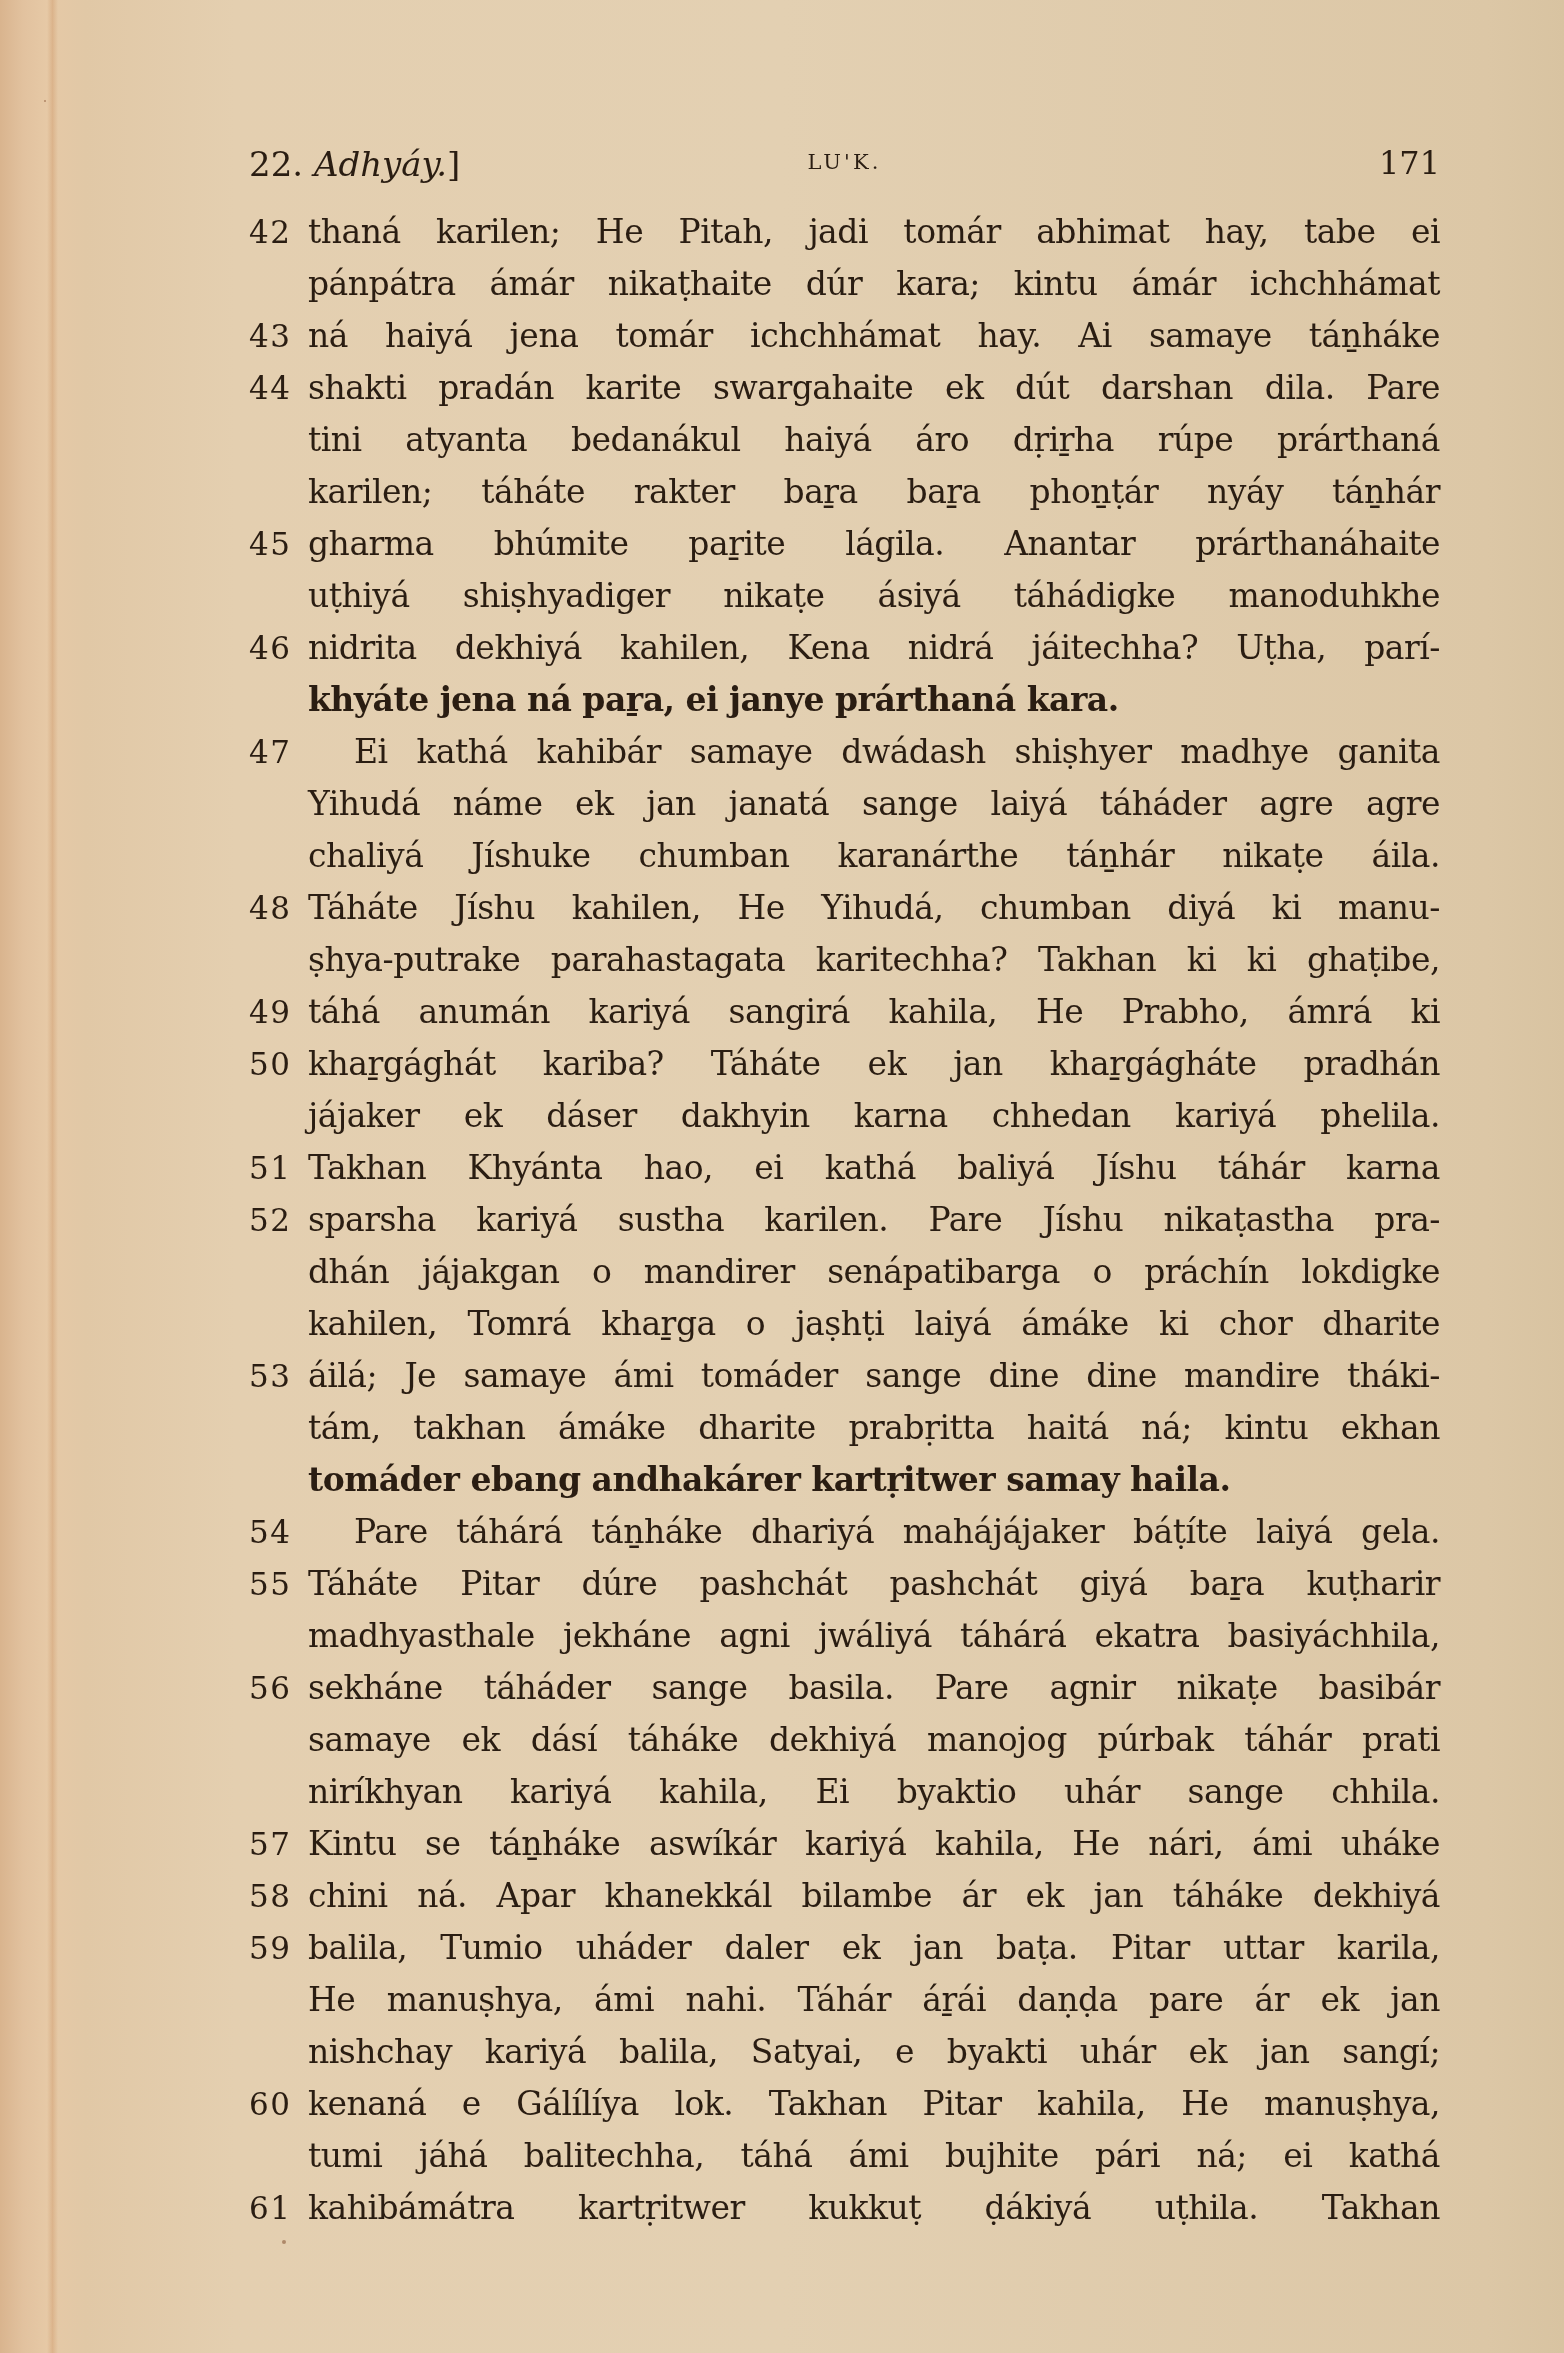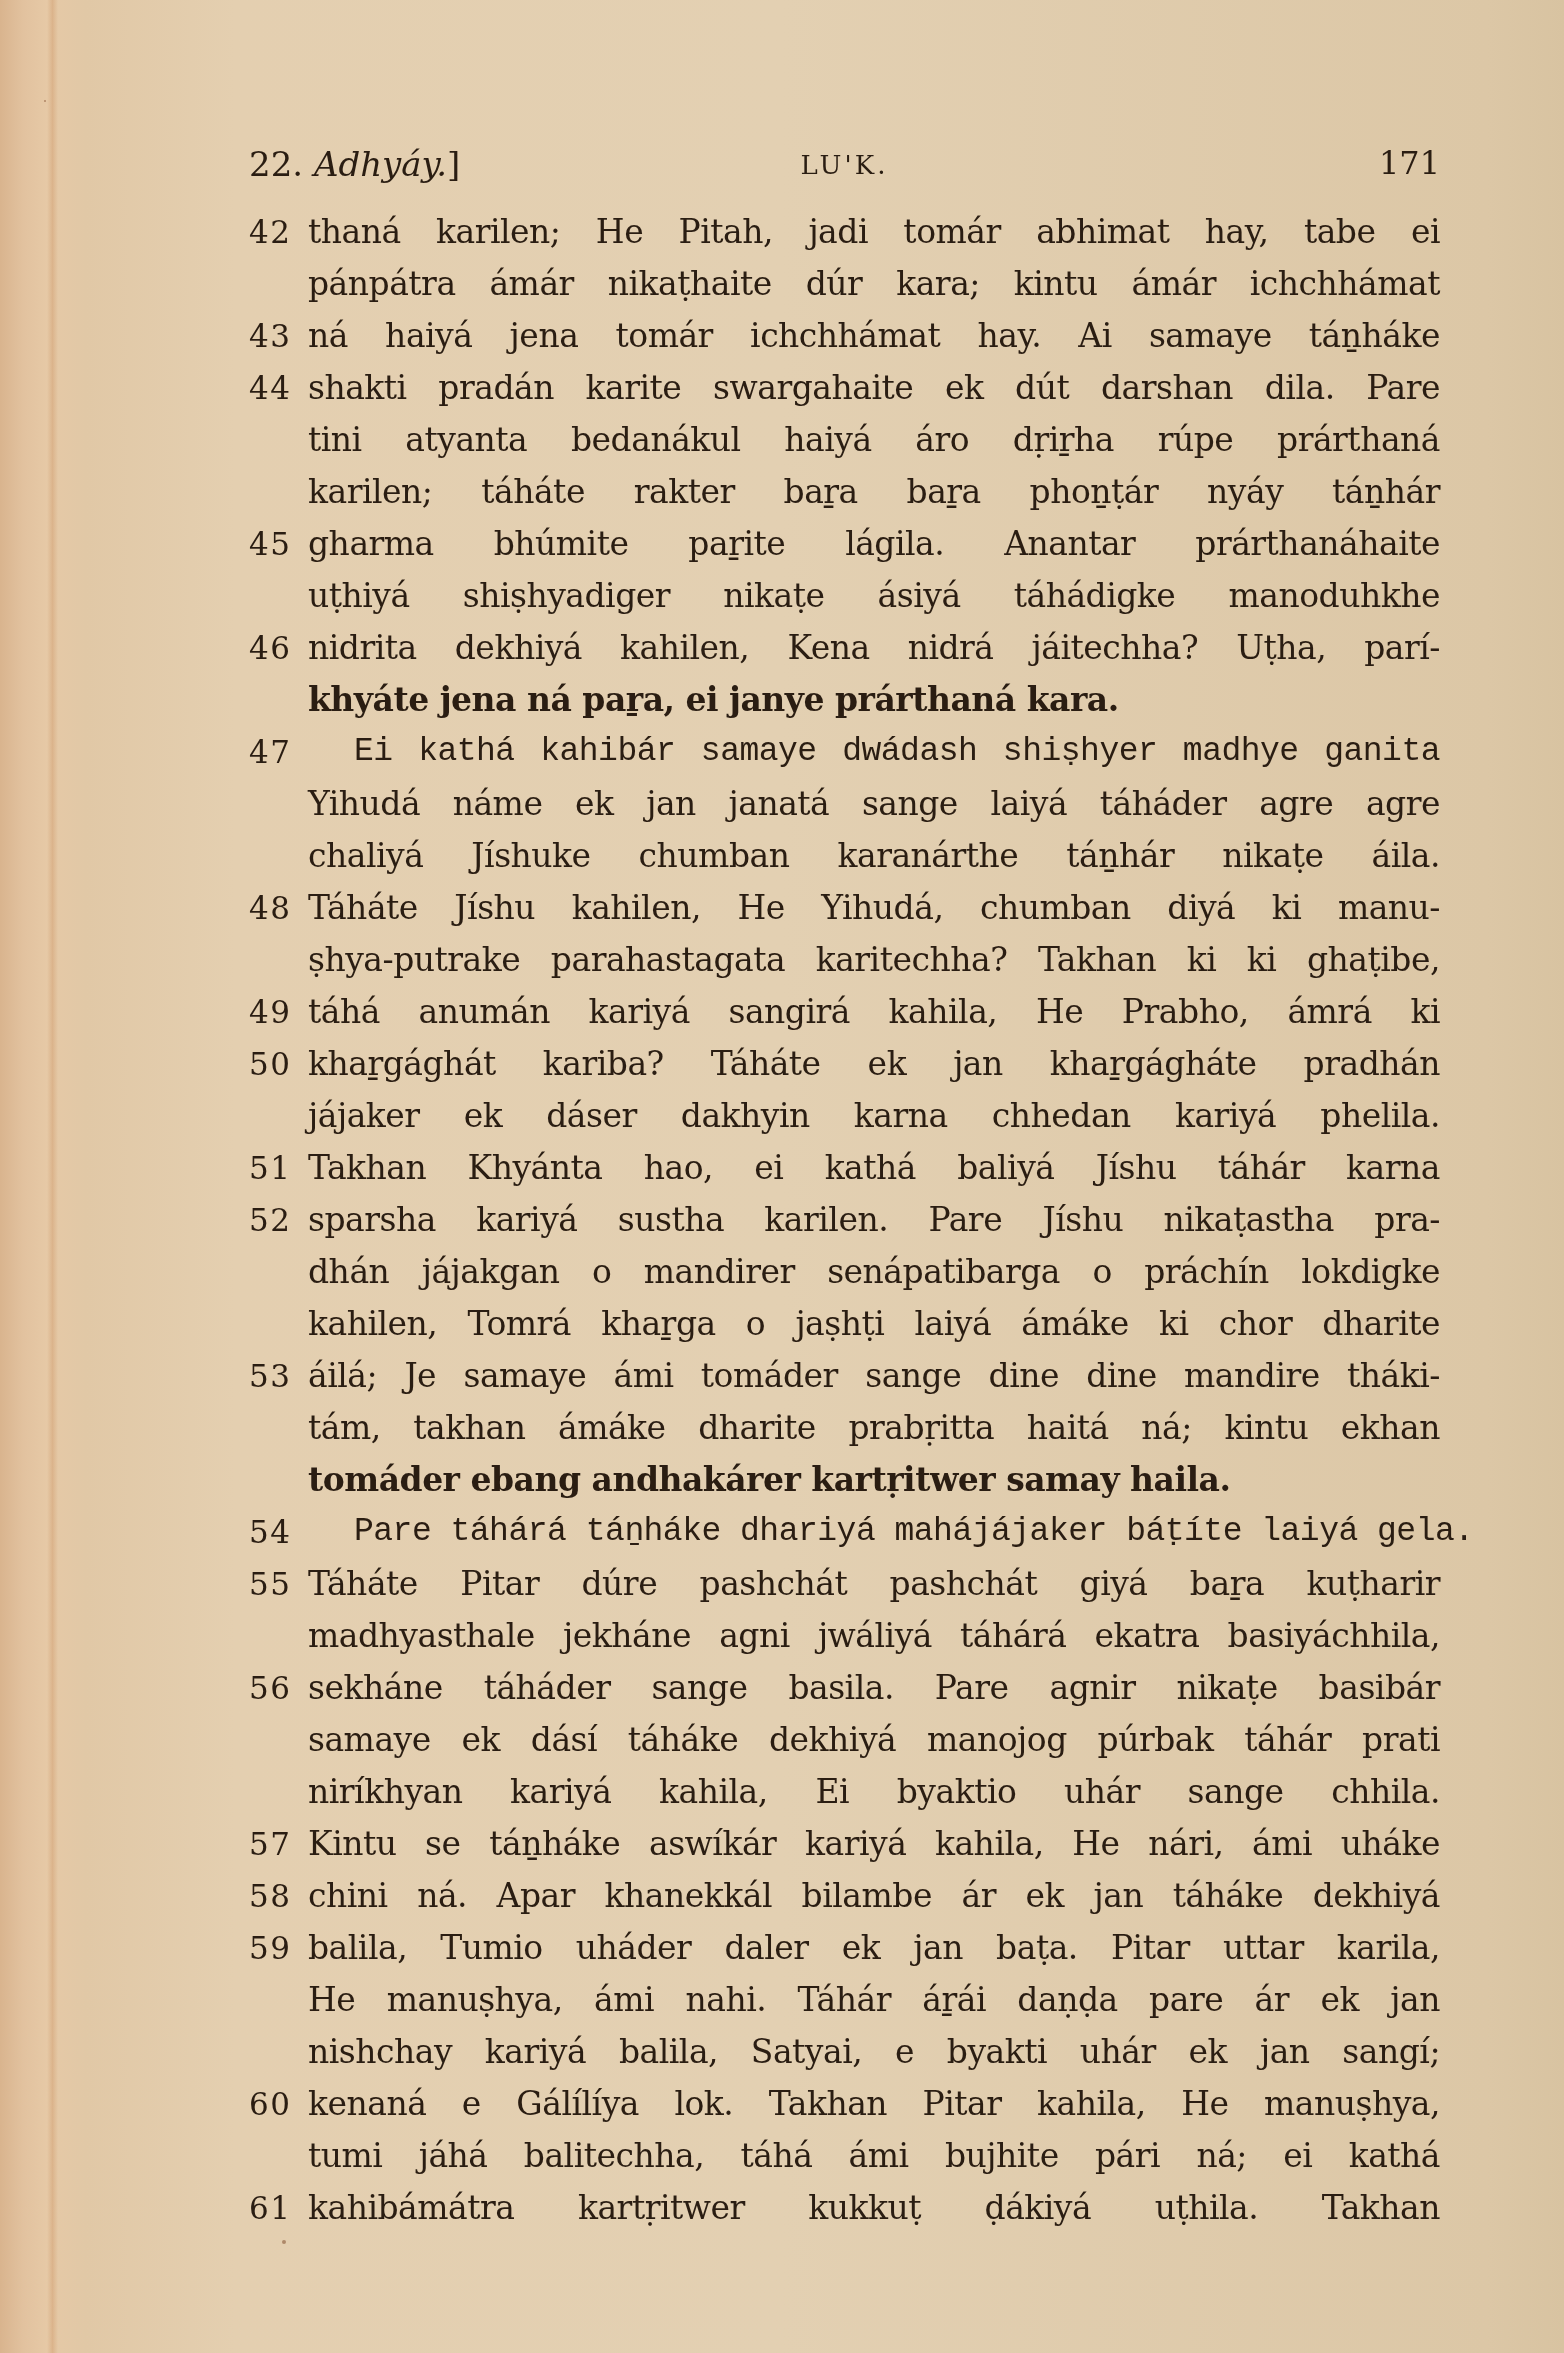--- a/index.html
+++ b/index.html
@@ -7,28 +7,28 @@
     width:1565px; height:2354px; position:relative; overflow:hidden;
     background: linear-gradient(90deg, #d9b48e 0px, #e2c29f 23.5px, #e6c9a6 47px, #e1c8a6 86px, #e4cfb0 235px, #e3d0b2 782px, #dcc7a6 1487px, #d8c3a1 1565px);
     font-family: "DejaVu Serif", "Liberation Serif", serif;
     color:#2a1d12;
   }
   .gutter-fold { position:absolute; left:47px; top:0; width:11px; height:2354px;
     background: linear-gradient(90deg, rgba(190,130,80,0.0), rgba(200,140,90,0.35), rgba(190,130,80,0.0)); }
   .header { position:absolute; top:110px; left:249px; width:1191px; height:47px;margin-top:34px; }
   .hdr-left { position:absolute; left:0; top:0; font-size:34px; }
   .hdr-left .it { font-style:italic; }
-  .hdr-center { position:absolute; left:0; right:0; top:6.3px; text-align:center; font-size:26px; letter-spacing:3.1px; }
+  .hdr-center { position:absolute; left:0; right:0; top:6.3px; text-align:center; font-size:21px; letter-spacing:3.1px; }
   .hdr-right { position:absolute; right:0; top:0; font-size:32px; }
   .body { position:absolute; top:206px; left:249px; width:1191px; }
   .line { position:relative; height:52px; line-height:52px; font-size:35px; white-space:nowrap; }
   .vnum { position:absolute; left:0; top:0; width:55px; font-size:31px; letter-spacing:1.6px; }
   .txt { position:absolute; left:59px; right:0; top:0; text-align:justify; text-align-last:justify; font-size:33px; letter-spacing:-0.5px; }
   .txt.last { text-align-last:left;font-weight:bold; }
-  .txt.indent { left:105px;font-family:Liberation Mono, monospace; }
+  .txt.indent { left:105px; }
   .speck { position:absolute; width:3.9px; height:3.9px; border-radius:50%; background:#8a5a3a; opacity:0.6; }
 </style>
 </head>
 <body>
 
 <div class="gutter-fold"></div>
 
 <div class="header">
   <div class="hdr-left"><span>22. </span><span class="it">Adhyáy.</span><span>]</span></div>
   <div class="hdr-center">LU'K.</div>

